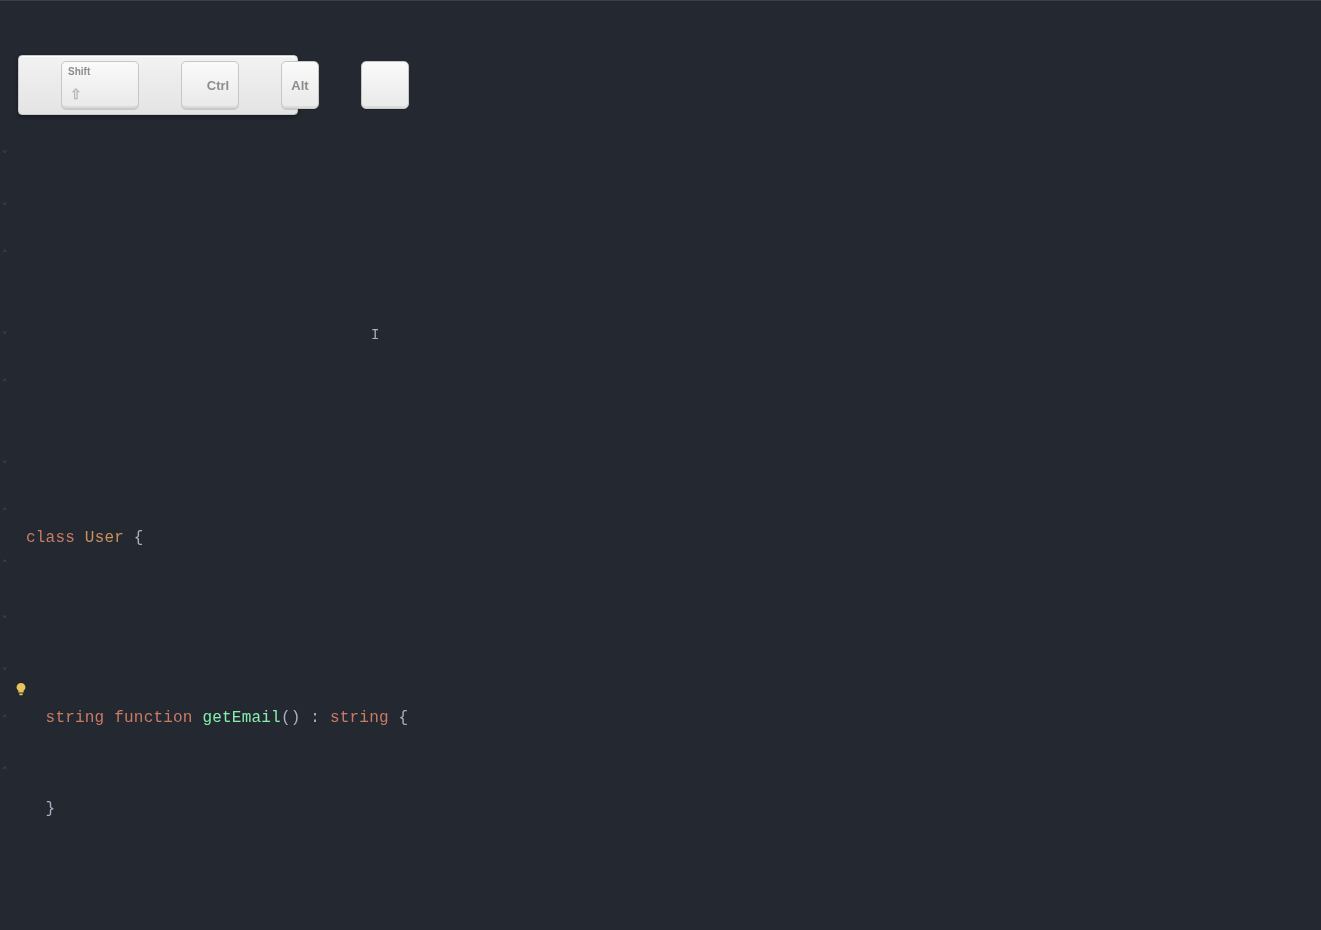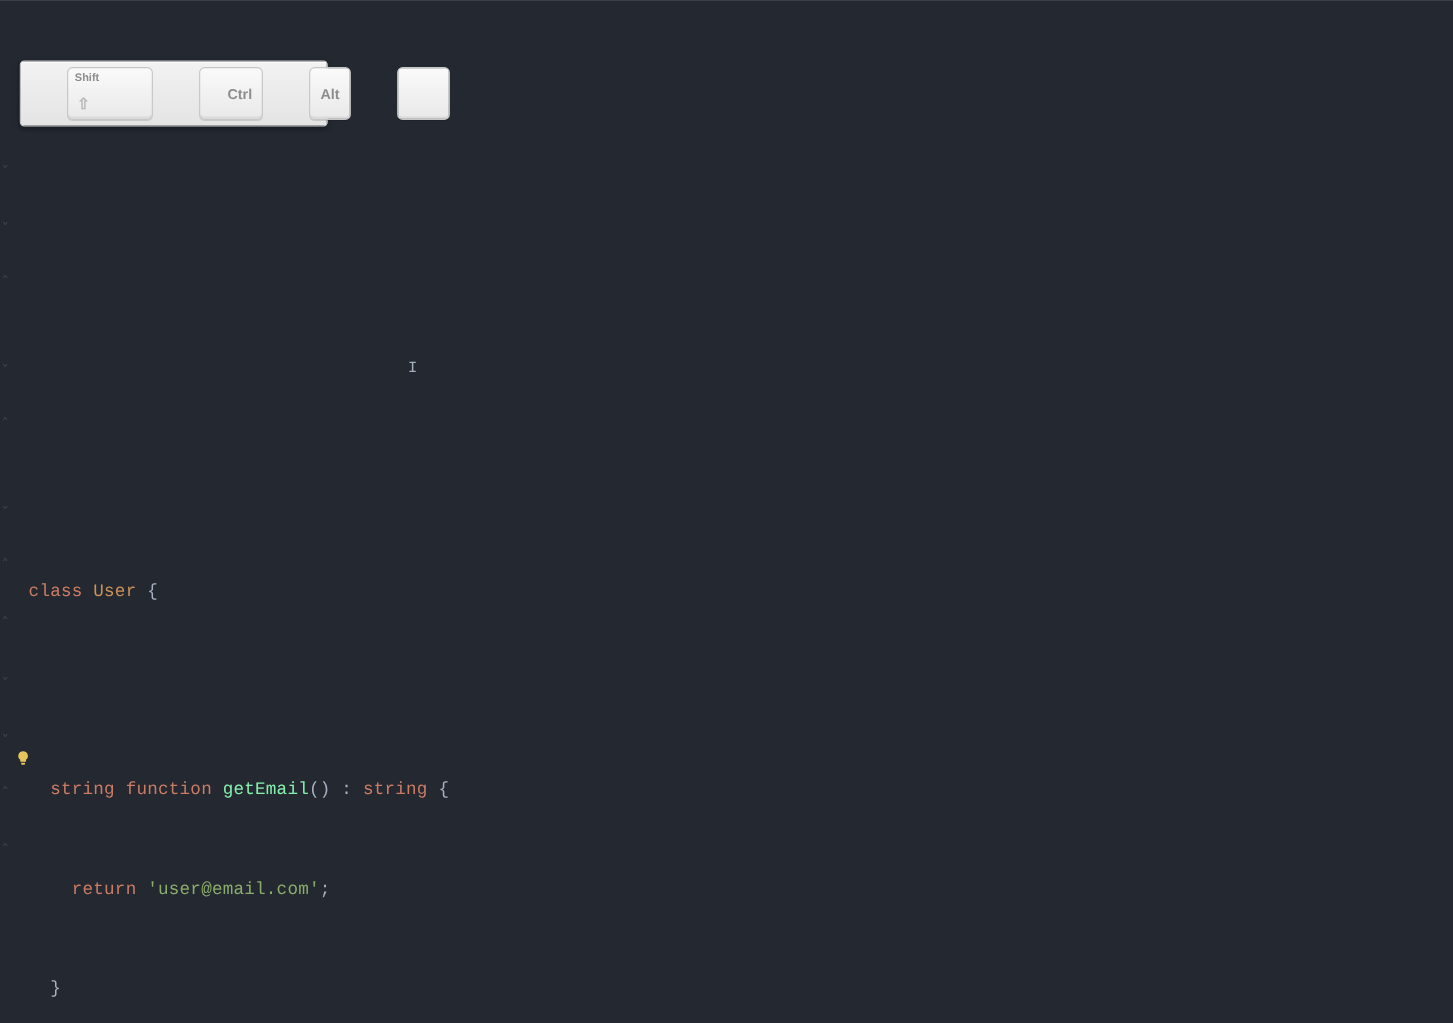--- a/index.html
+++ b/index.html
@@ -130,21 +130,20 @@
 
   <div class="code">
     <div class="line"><span class="tag">&lt;?php</span></div>
     <div class="line"></div>
     <div class="line"></div>
     <div class="line"></div>
     <div class="line"></div>
     <div class="line"><span class="kw">class</span> <span class="cls">User</span> <span class="punc">{</span></div>
     <div class="line"></div>
     <div class="line">  <span class="kw">string</span> <span class="kw">function</span> <span class="fn">getEmail</span><span class="punc">()</span> <span class="punc">:</span> <span class="type">string</span> <span class="punc">{</span></div>
-    <div class="line">    <span class="kw">return</span> <span class="str">'user@email.com'</span><span class="punc">;</span></div>
     <div class="line">  <span class="punc">}</span></div>
     <div class="line"></div>
     <div class="line"></div>
     
     
     
     
     
     
     

